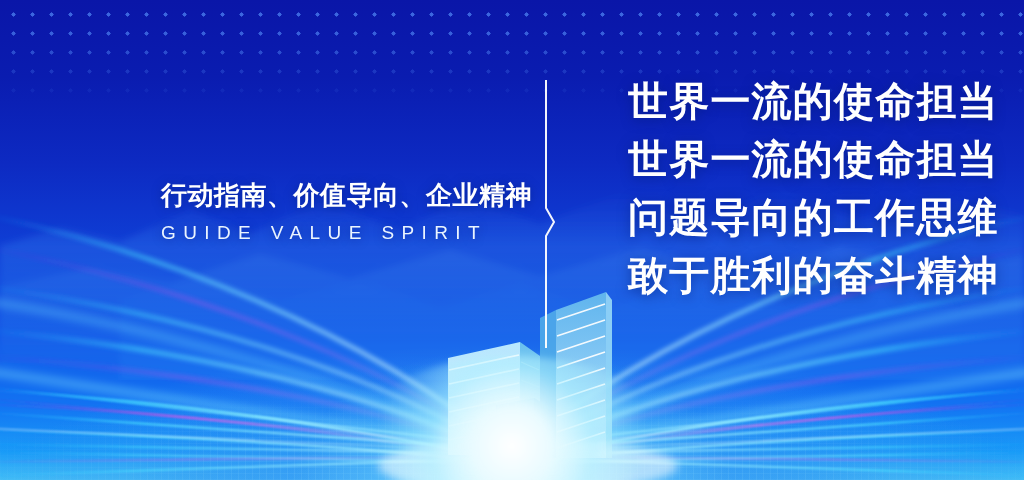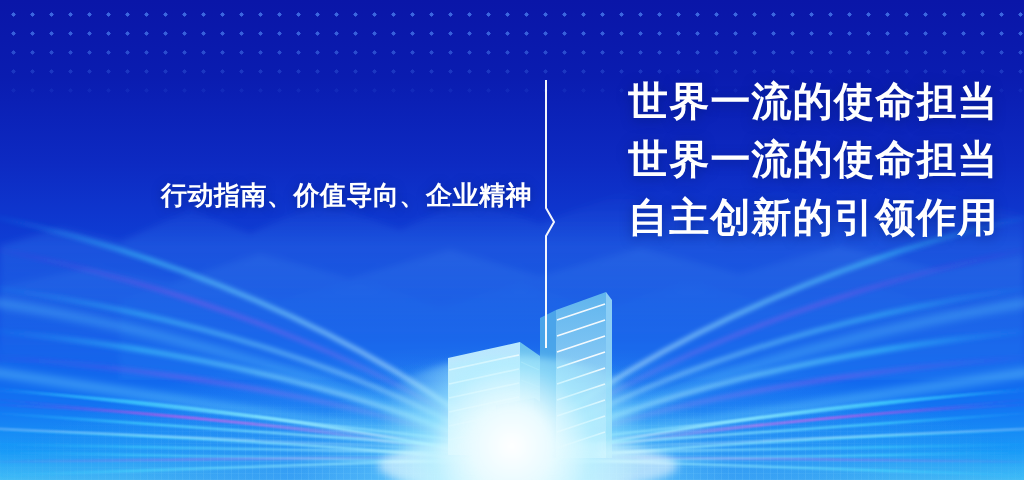--- a/index.html
+++ b/index.html
@@ -279,21 +279,23 @@
   <div class="corebloom"></div>
 
   <div class="divider">
     <svg width="40" height="268" viewBox="0 0 40 268">
       <path d="M18,0 L18,128 L26,142 L18,156 L18,268" stroke="#ffffff" stroke-width="2" fill="none" stroke-linejoin="miter" opacity=".95"></path>
     </svg>
   </div>
 
   <div class="leftblock">
     <div class="lb-title">行动指南、价值导向、企业精神</div>
+    <div class="lb-sub">GUIDE VALUE SPIRIT</div>
   </div>
 
   <div class="rightblock">
     <div class="rb-line">世界一流的使命担当</div>
     <div class="rb-line">世界一流的使命担当</div>
-    <div class="rb-line">自主创新的引领作用</div>
+    <div class="rb-line">问题导向的工作思维</div>
+    <div class="rb-line">敢于胜利的奋斗精神</div>
   </div>
 
 </div>
 
 </body></html>

